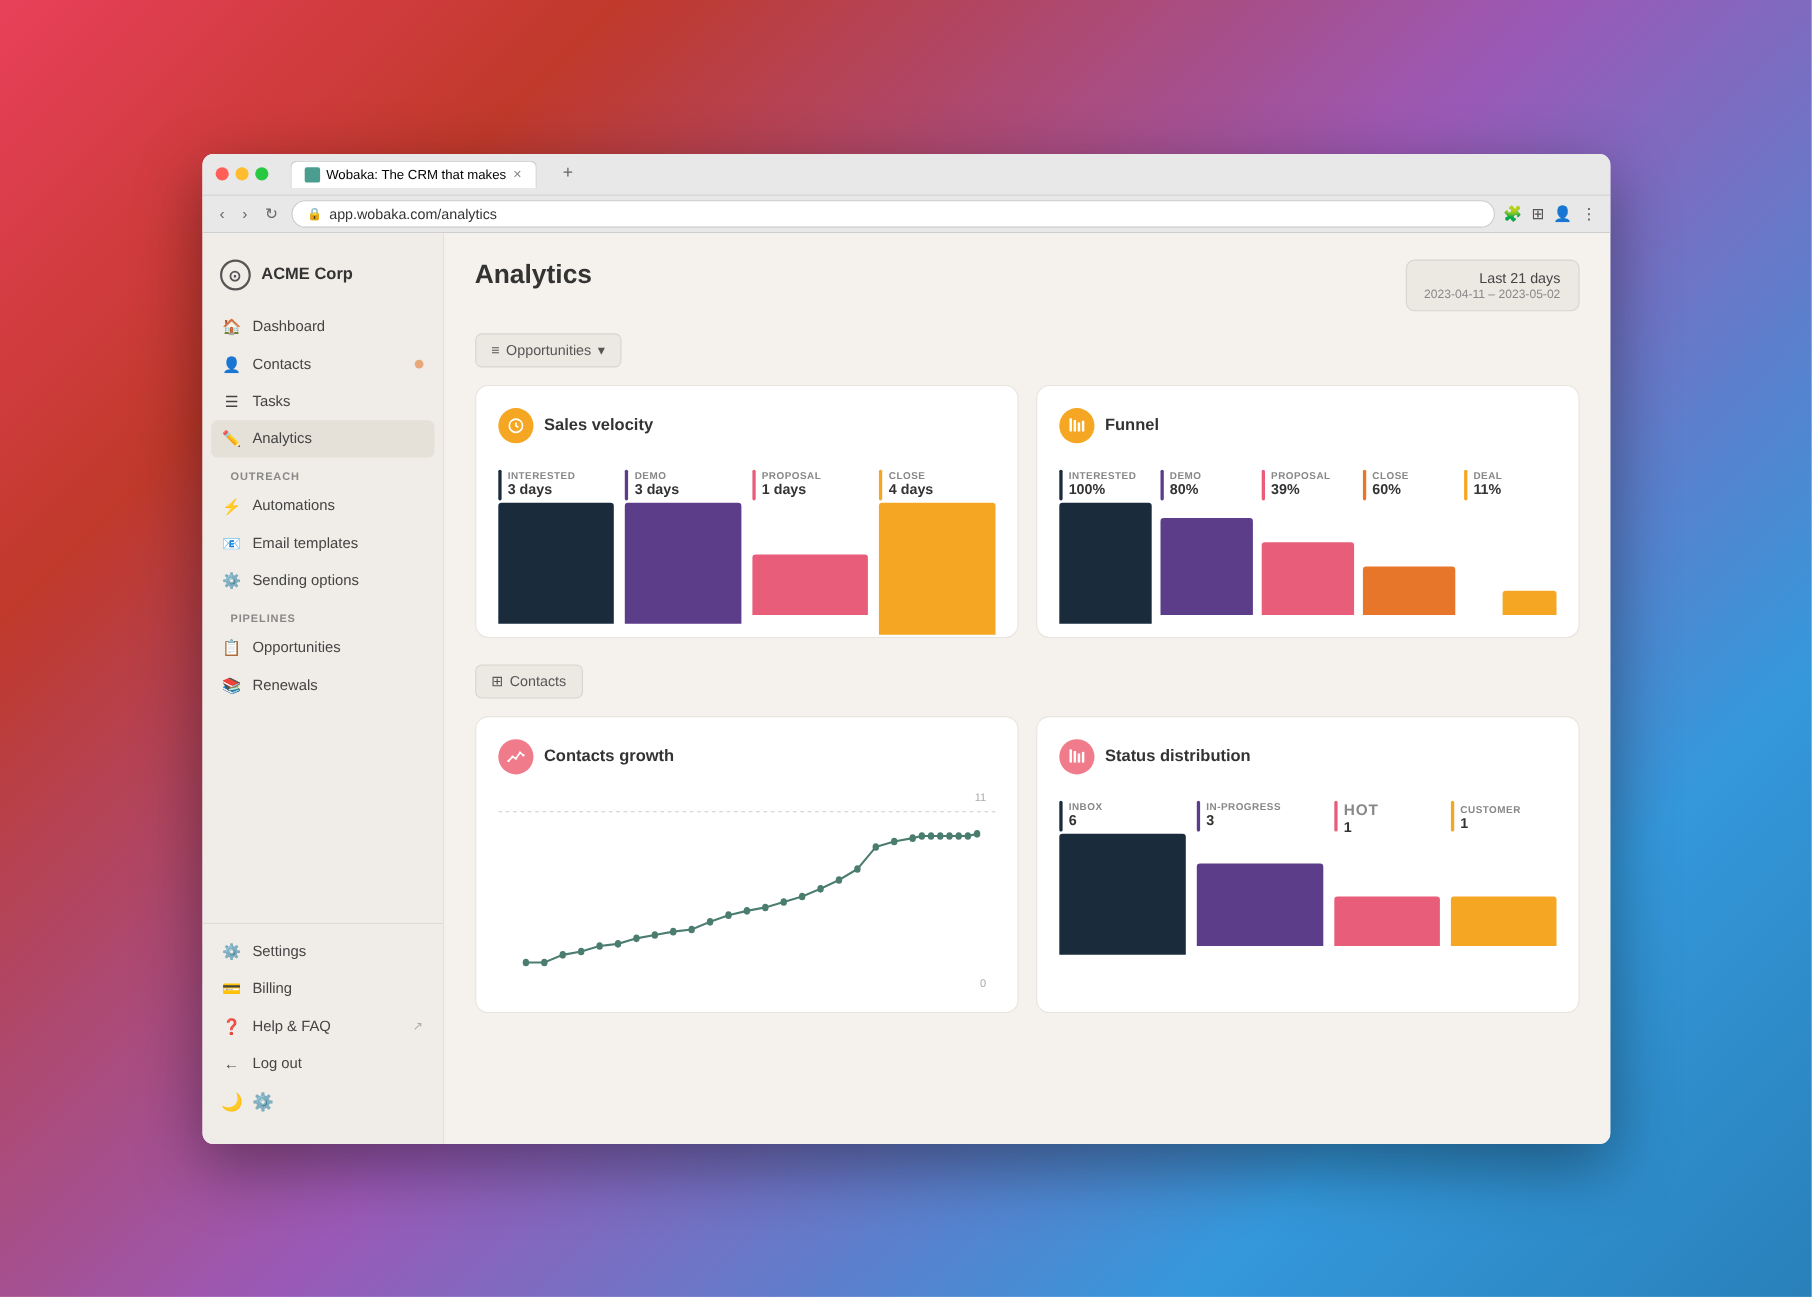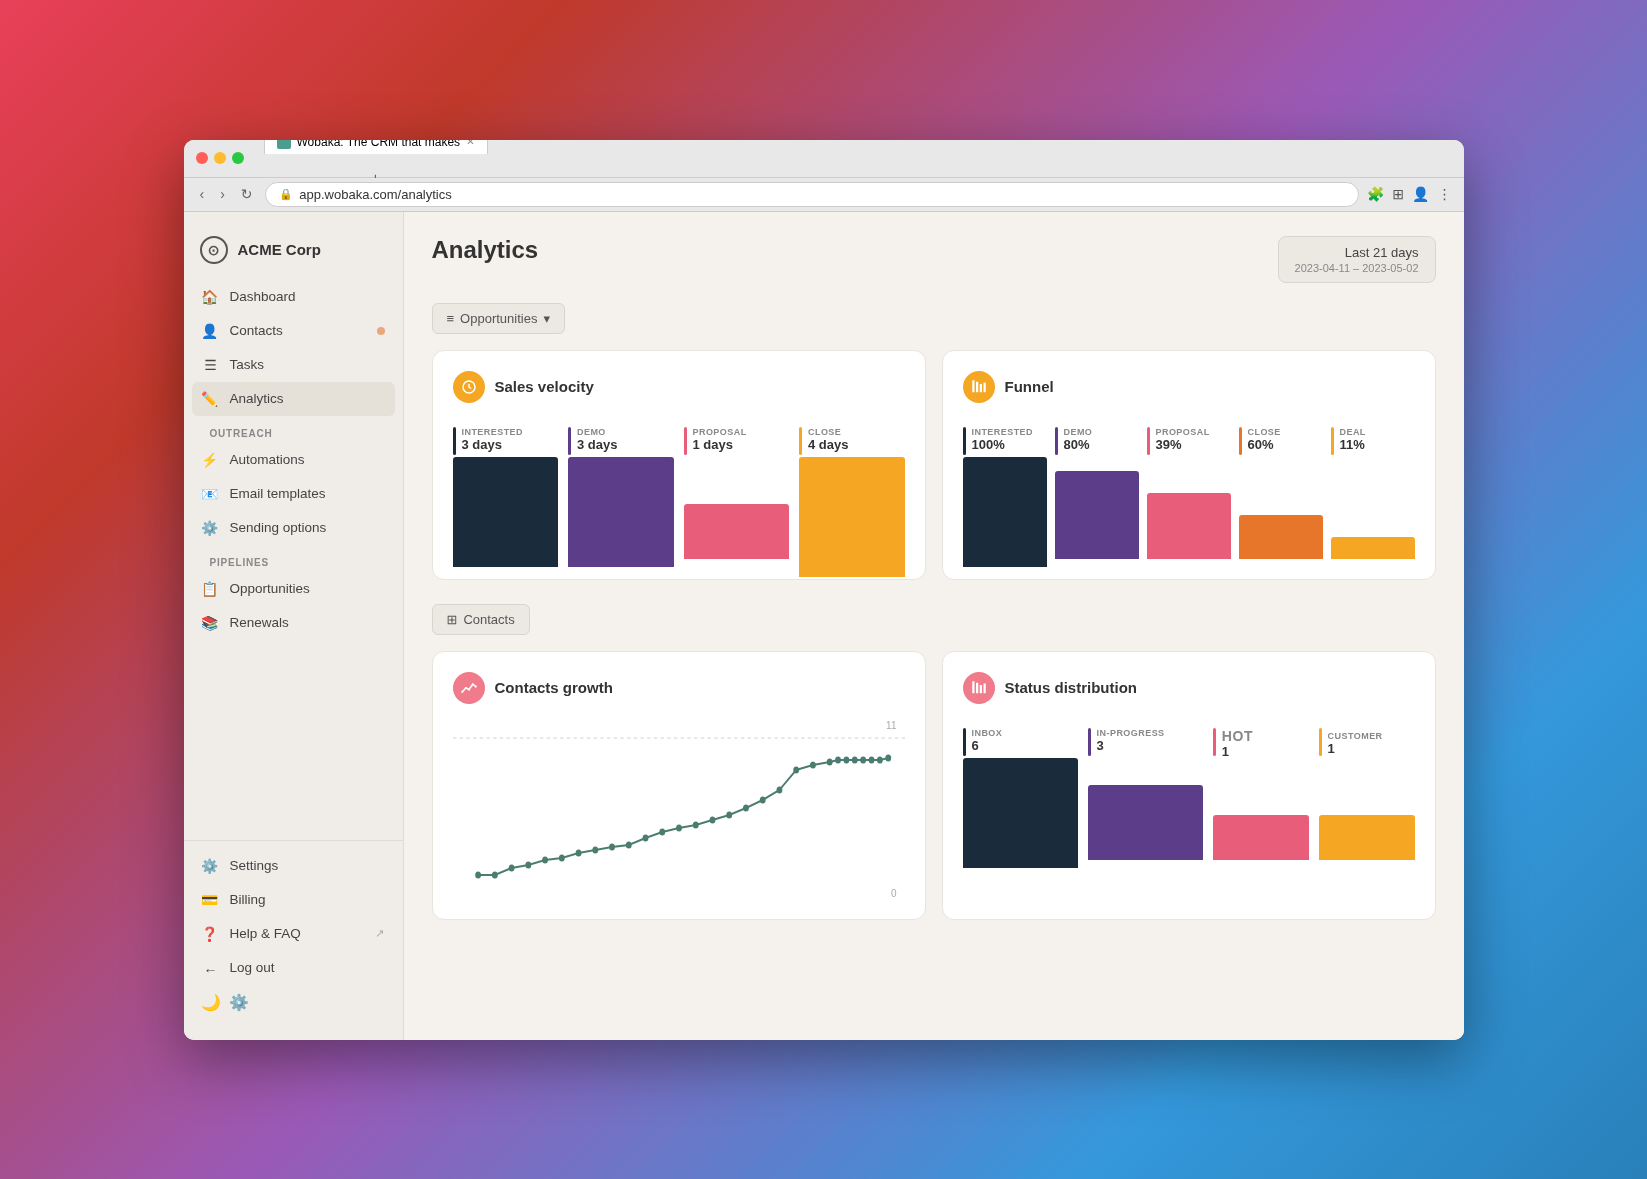--- a/index.html
+++ b/index.html
@@ -35,21 +35,20 @@
     .traffic-lights { display: flex; gap: 6px; align-items: center; }
     .tl { width: 12px; height: 12px; border-radius: 50%; }
     .tl-red { background: #ff5f57; }
     .tl-yellow { background: #febc2e; }
     .tl-green { background: #28c840; }
     .tab-bar {
       display: flex;
       align-items: center;
       margin-left: 12px;
       gap: 16px;
-      flex-direction: column;
     }
     .tab {
       background: #fff;
       border-radius: 6px 6px 0 0;
       padding: 5px 12px;
       font-size: 12px;
       display: flex;
       align-items: center;
       gap: 6px;
       border: 1px solid #ccc;
@@ -497,21 +496,21 @@
                 <div>
                   <div style="font-size:9px;font-weight:700;color:#888;letter-spacing:0.05em;text-transform:uppercase;">CLOSE</div>
                   <div style="font-size:13px;font-weight:700;color:#333;">60%</div>
                 </div>
               </div>
               <div style="flex:1; display:flex; align-items:flex-end;">
                 <div style="width:100%; height:44px; background:#e8762a; border-radius:3px 3px 0 0;"></div>
               </div>
             </div>
 
-            <div style="flex:1; display:flex; flex-direction:column; justify-content:center; height:100%;">
+            <div style="flex:1; display:flex; flex-direction:row; justify-content:center; height:100%;">
               <div style="display:flex; align-items:flex-start; margin-bottom:2px;">
                 <div style="width:3px; height:28px; background:#f5a623; border-radius:2px; margin-right:6px; flex-shrink:0;"></div>
                 <div>
                   <div style="font-size:9px;font-weight:700;color:#888;letter-spacing:0.05em;text-transform:uppercase;">DEAL</div>
                   <div style="font-size:13px;font-weight:700;color:#333;">11%</div>
                 </div>
               </div>
               <div style="flex:1; display:flex; align-items:flex-end;">
                 <div style="width:100%; height:22px; background:#f5a623; border-radius:3px 3px 0 0;"></div>
               </div>

